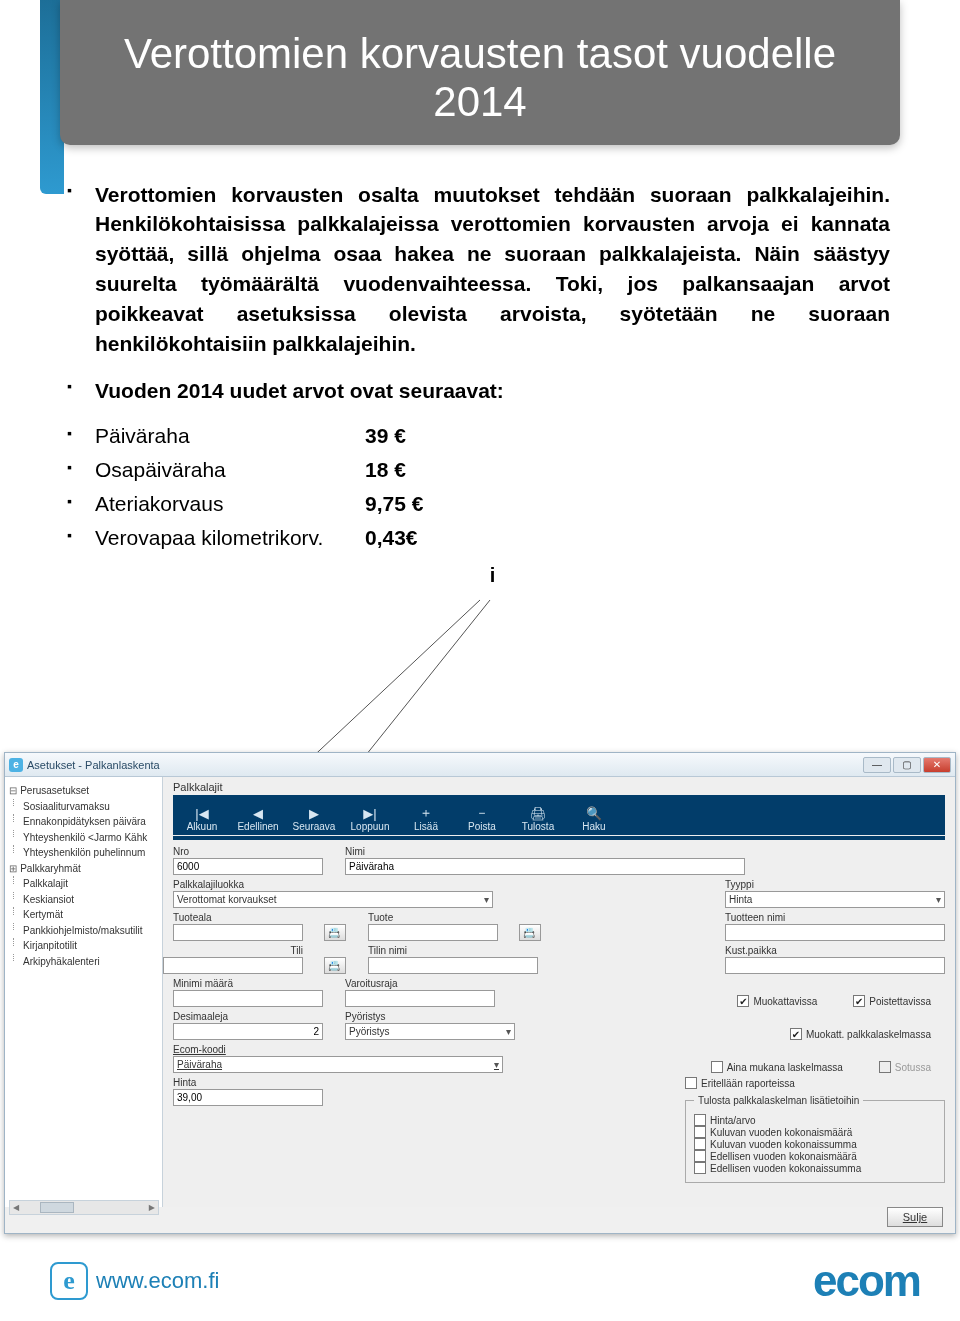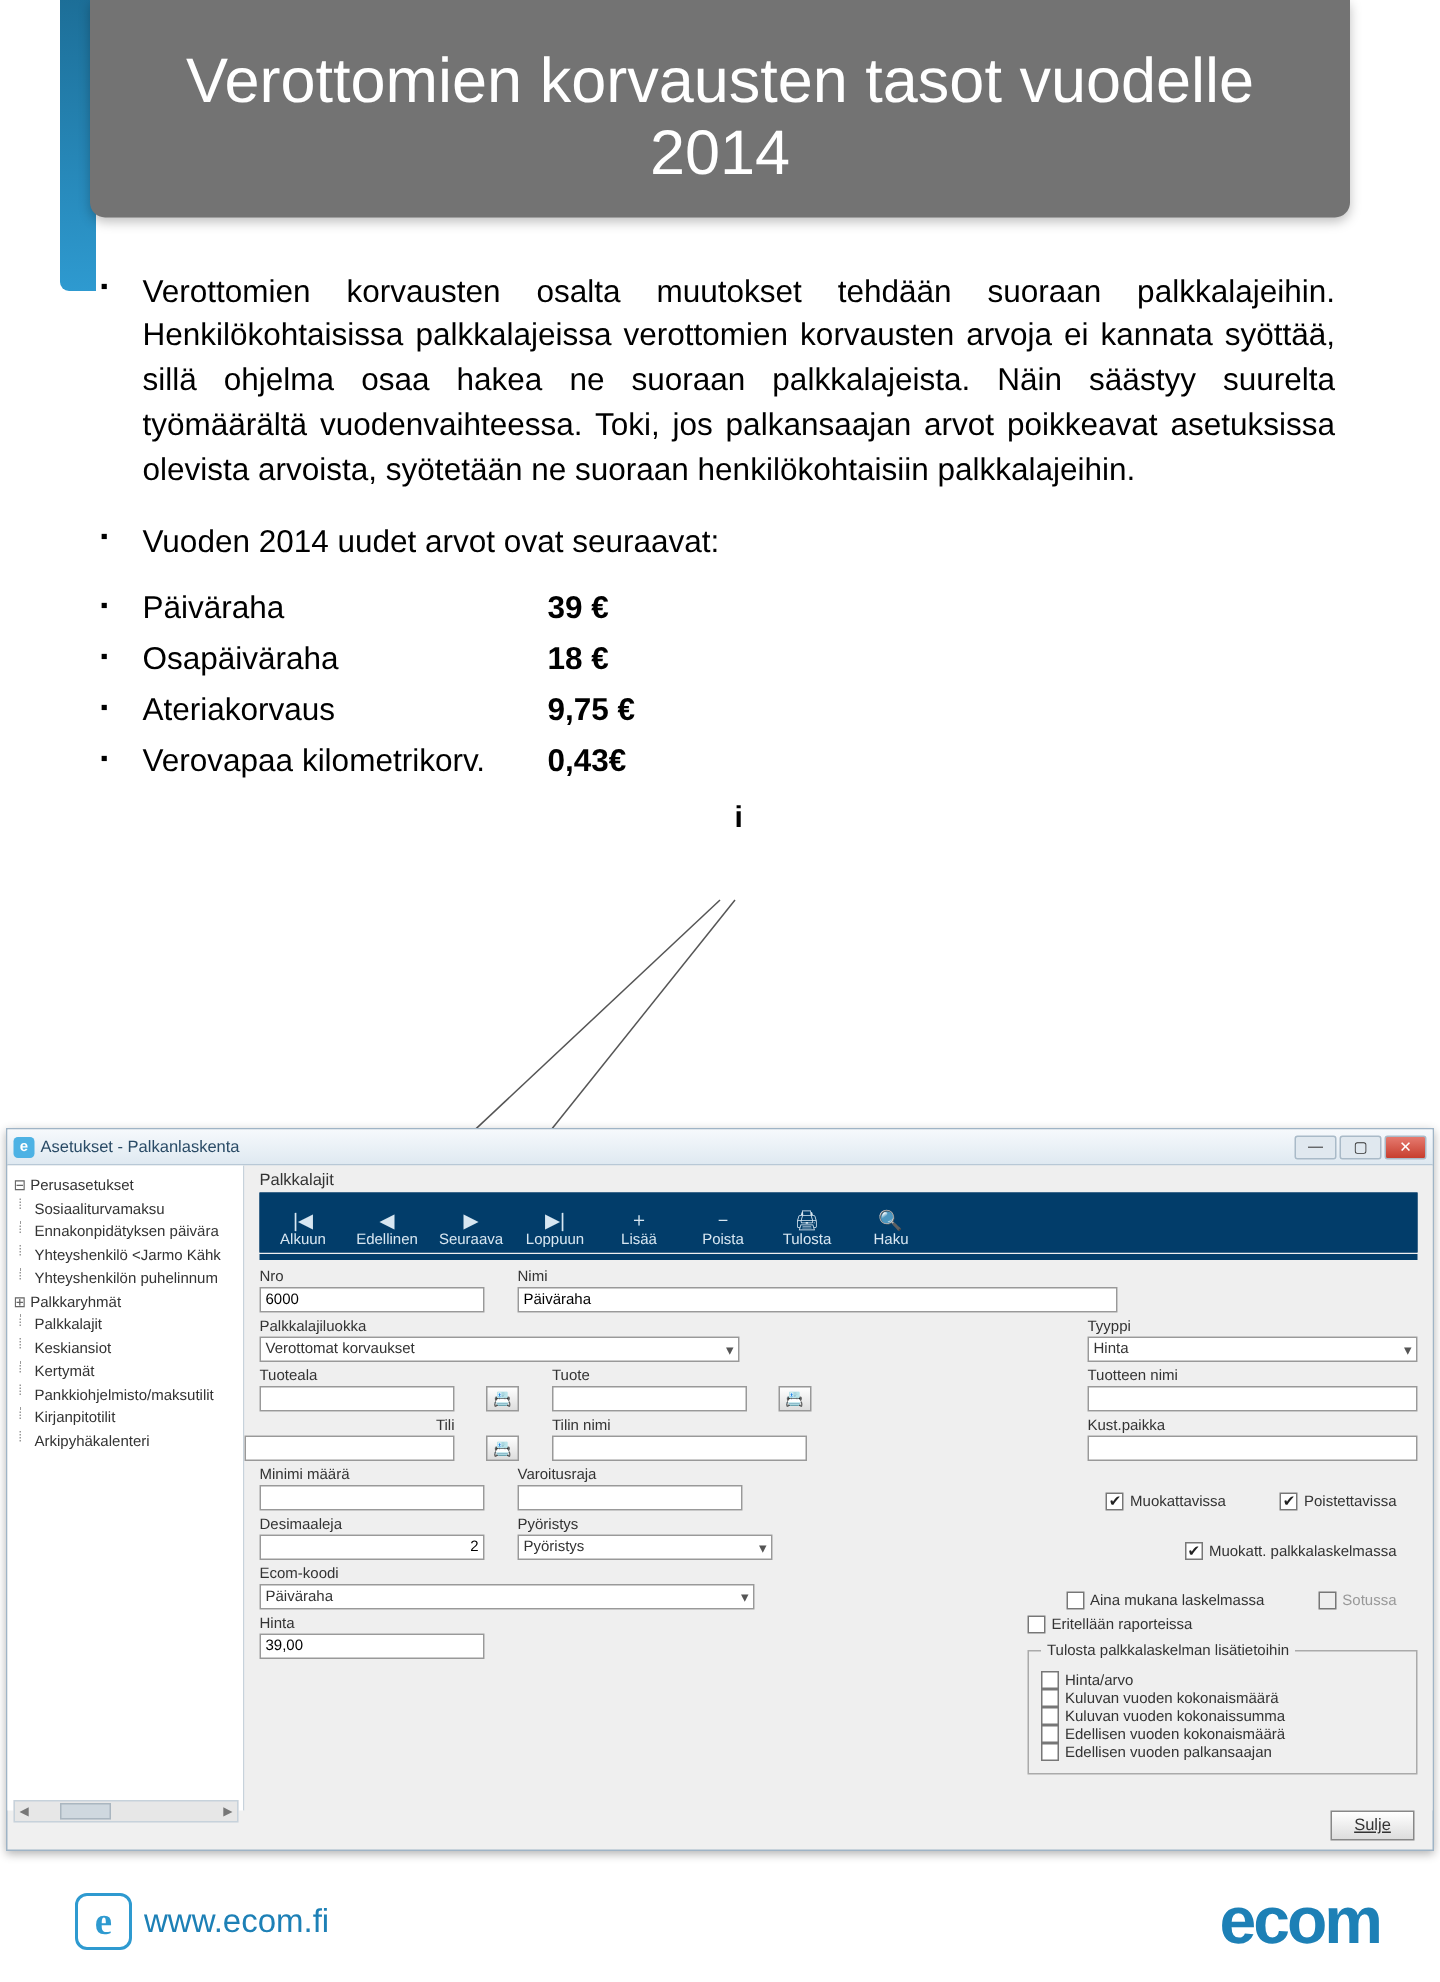--- a/index.html
+++ b/index.html
@@ -6,21 +6,21 @@
   body { font-family: Arial, Helvetica, sans-serif; background:#fff; width:960px; }
   .slide { width:960px; height:1321px; position:relative; }
 
   
   .banner { width:840px; margin:0 0 0 60px; background:#737373; color:#fff; border-radius:0 0 10px 10px; padding:30px 20px 18px; box-shadow:0 3px 8px rgba(0,0,0,.25); position:relative; }
   .banner::before{ content:""; position:absolute; left:-20px; top:-6px; width:24px; height:200px; background:linear-gradient(#1c6d96,#2e9ad0); border-radius:0 0 0 6px; z-index:-1; }
   .banner h1 { font-weight:400; text-align:center; font-size:42px; line-height:1.15; }
 
   .content { padding:35px 70px 20px 95px; font-size:21px; color:#000; }
   .content ul { list-style:none; }
-  .content li.para { position:relative; padding-left:0; margin-bottom:18px; line-height:1.42; text-align:justify; }
+  .content li.para { position:relative; padding-left:0; margin-bottom:18px; line-height:1.42; text-align:justify;font-weight:bold; }
   .content li.para::before { content:"▪"; position:absolute; left:-28px; top:1px; font-size:14px; }
   .values-table { margin-top:6px; }
   .values-table .row { display:flex; margin-bottom:10px; position:relative; }
   .values-table .row::before{ content:"▪"; position:absolute; left:-28px; top:1px; font-size:14px; }
   .values-table .label { width:270px; }
   .values-table .val { width:90px;font-weight:bold; }
 
   
   .i-bubble { position:relative; margin:4px auto 0; width:36px; height:32px; font:bold 20px/30px Arial; text-align:center; }
   .ptr-lines { position:absolute; left:110px; top:560px; width:550px; height:280px; pointer-events:none; }
@@ -279,21 +279,21 @@
                   <span>Pyöristys</span>
                 </div>
               </div>
             <div style="flex:1"></div>
             <div class="chk">
                 <span class="box">✔</span>
                 <span>Muokatt. palkkalaskelmassa</span>
               </div>
           </div>
           <div class="frow">
-            <div class="ffield" style="width:330px;">
+            <div class="ffield" style="width:330px;text-decoration:underline;">
                 <label>Ecom-koodi</label>
                 <div class="sel">
                   <span>Päiväraha</span>
                 </div>
               </div>
             <div style="flex:1"></div>
             <div class="chk">
                 <span class="box"></span>
                 <span>Aina mukana laskelmassa</span>
               </div>
@@ -326,21 +326,21 @@
                 <div class="chk">
                     <span class="box"></span>
                     <span>Kuluvan vuoden kokonaissumma</span>
                   </div>
                 <div class="chk">
                     <span class="box"></span>
                     <span>Edellisen vuoden kokonaismäärä</span>
                   </div>
                 <div class="chk">
                     <span class="box"></span>
-                    <span>Edellisen vuoden palkansaajan</span>
+                    <span>Edellisen vuoden kokonaissumma</span>
                   </div>
               </fieldset>
             </div>
           </div>
         </div>
       </div>
     </div>
 
     <div class="tree-scroll">
         <div class="th"></div>

